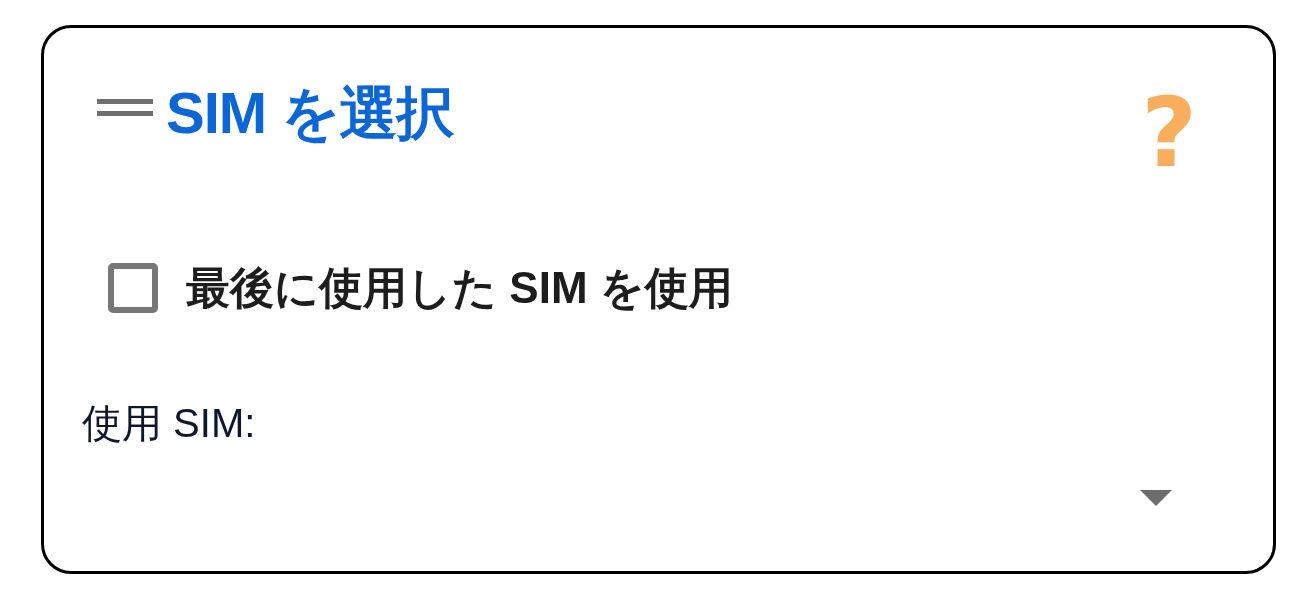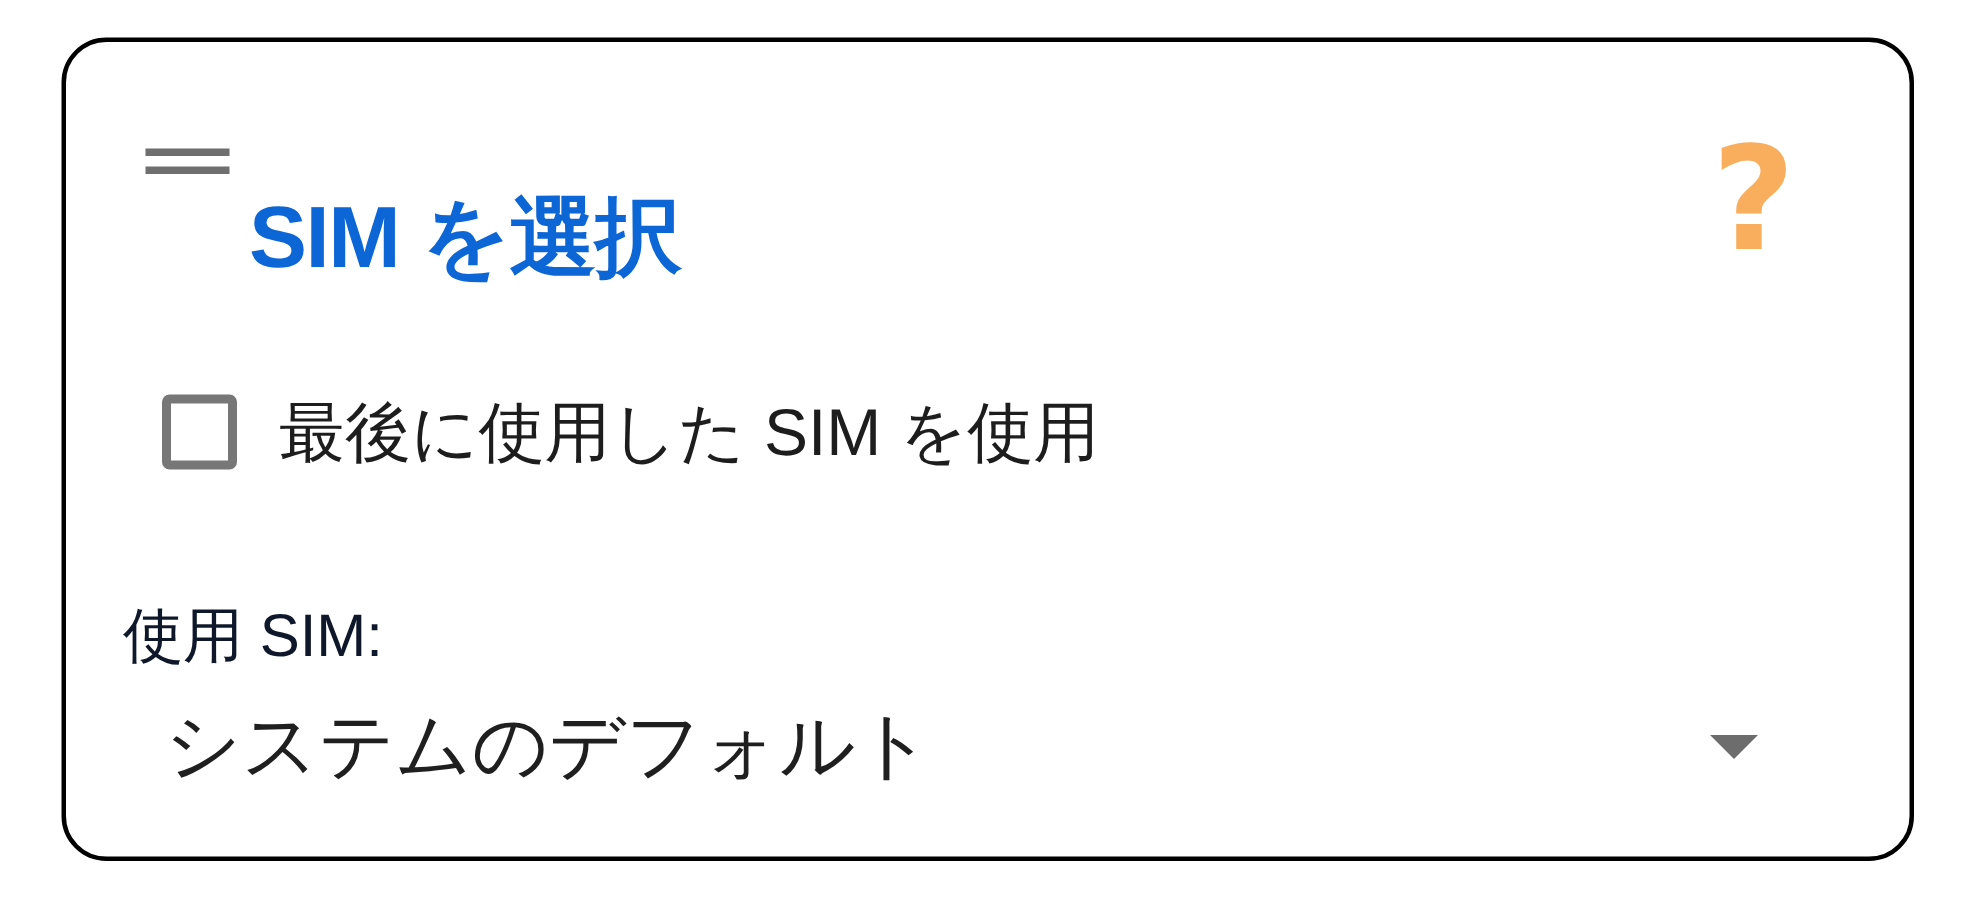--- a/index.html
+++ b/index.html
@@ -5,29 +5,29 @@
     html, body { margin: 0; padding: 0; background: #ffffff; }
     body { width: 1314px; height: 607px; position: relative; overflow: hidden;
            font-family: "Liberation Sans", "DejaVu Sans", sans-serif; }
     .card { position: absolute; left: 41px; top: 25px; width: 1229px; height: 543px;
             border: 3px solid #000; border-radius: 30px; background: #fff; }
     .drag { position: absolute; left: 53px; top: 71px; width: 56px; height: 18px; }
     .drag span { position: absolute; left: 0; width: 56px; height: 5px; background: #6f6f6f; }
     .drag span:nth-child(1) { top: 0; }
     .drag span:nth-child(2) { top: 12px; }
     .title { position: absolute; left: 122px; top: 50px; font-size: 58px; font-weight: bold;
-             color: #0c66d6; line-height: 70px; white-space: nowrap; letter-spacing: -1px; margin-top: 46px; }
+             color: #0c66d6; line-height: 70px; white-space: nowrap; letter-spacing: -1px; }
     .help { position: absolute; left: 1095px; top: 60px; width: 60px; height: 90px;
             font-size: 96px; font-weight: bold; color: #f8ae5c; line-height: 90px;
             text-align: center; cursor: pointer; font-family: "DejaVu Sans", sans-serif; }
     .cb-row { position: absolute; left: 60px; top: 225px; height: 70px; display: flex;
               align-items: center; cursor: pointer; }
     .checkbox { width: 50px; height: 50px; box-sizing: border-box; border: 6px solid #777;
                 border-radius: 5px; background: #fff; margin-left: 4px; }
-    .cb-label { margin-left: 28px; font-size: 44px; color: #1d1d1d; white-space: nowrap; }
+    .cb-label { margin-left: 28px; font-size: 44px; color: #1d1d1d; white-space: nowrap; font-weight: bold; }
     .sel-label { position: absolute; left: 38px; top: 368px; font-size: 40px; color: #0f172a;
                  white-space: nowrap; }
     .select { position: absolute; left: 38px; top: 430px; width: 1100px; height: 70px;
               cursor: pointer; }
     .select-value { position: absolute; left: 28px; top: 6px; font-size: 50px; color: #1f1f1f;
                     white-space: nowrap; }
     .arrow { position: absolute; left: 1058px; top: 32px; width: 0; height: 0;
              border-left: 16px solid transparent; border-right: 16px solid transparent;
              border-top: 16px solid #6d6d6d; }
   </style>
@@ -42,16 +42,15 @@
   <div class="title">SIM を選択</div>
   <div class="help">?</div>
 
   <div class="cb-row">
     <div class="checkbox"></div>
     <span class="cb-label">最後に使用した SIM を使用</span>
   </div>
 
   <div class="sel-label">使用 SIM:</div>
   <div class="select">
-    <span class="select-value">システムのデフォルト</span>
     <span class="arrow"></span>
   </div>
 </div>
 
 </body></html>

